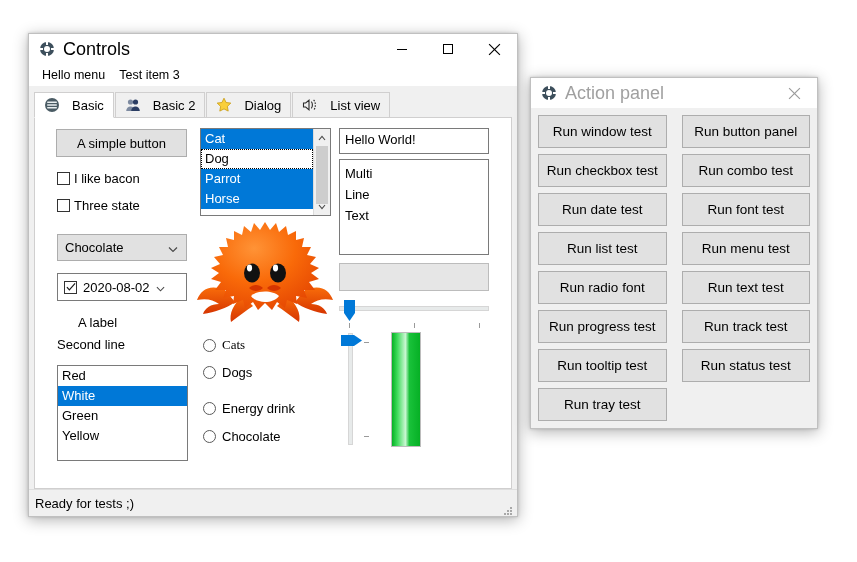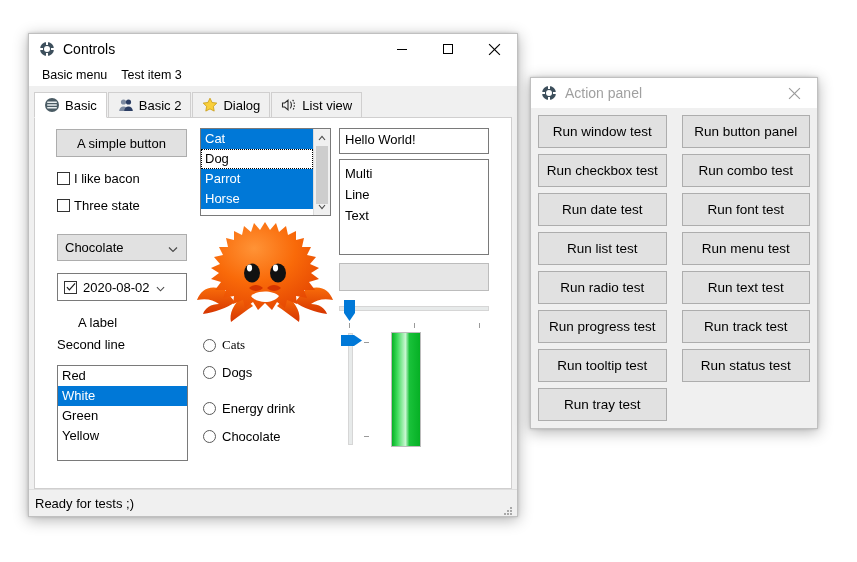--- a/index.html
+++ b/index.html
@@ -24,21 +24,21 @@
     display: flex;
     align-items: center;
     position: relative;
   }
   .title-icon {
     width: 16px; height: 16px;
     margin-left: 10px; margin-right: 8px;
     flex: 0 0 auto;
   }
   .title-text {
-    font-size: 14px;
+    font-size: 18px;
     color: #000000;
     white-space: nowrap;
   }
   .title-text.inactive { color: #a0a0a0; }
   .winbtns { position: absolute; right: 0; top: 0; height: 30px; display: flex; }
   .winbtn {
     width: 46px; height: 30px;
     display: flex; align-items: center; justify-content: center;
     color: #000;
   }
@@ -73,21 +73,21 @@
     display: flex;
     align-items: flex-end;
     height: 26px;
     border-bottom: 1px solid #d0cfcf;
     position: relative;
     z-index: 2;
   }
   .tab {
     height: 25px;
     display: flex; align-items: center;
-    gap: 5px;
+    gap: 12px;
     padding: 0 9px;
     font-size: 13px;
     color: #000;
     background: #f0f0f0;
     border: 1px solid #d0cfcf;
     border-bottom: none;
     margin-right: 1px;
     white-space: nowrap;
   }
   .tab.active {
@@ -322,21 +322,21 @@
       <div class="winbtn">
         <svg viewBox="0 0 12 12" width="13" height="13">
           <line x1="1" y1="1" x2="11" y2="11" stroke="currentColor" stroke-width="1.1"></line>
           <line x1="11" y1="1" x2="1" y2="11" stroke="currentColor" stroke-width="1.1"></line>
         </svg>
       </div>
     </div>
   </div>
 
   <div class="menubar">
-    <span class="menu-item">Basic menu</span>
+    <span class="menu-item">Hello menu</span>
     <span class="menu-item">Test item 3</span>
   </div>
 
   <div class="client">
 
     <div class="tabstrip">
       <div class="tab active">
         <span class="tab-icon">
           <svg viewBox="0 0 16 16" width="16" height="16">
             <circle cx="8" cy="8" r="7" fill="#4a5b64"></circle>
@@ -576,21 +576,21 @@
 
   <div class="panel-body">
     <div class="btn">Run window test</div>
     <div class="btn">Run button panel</div>
     <div class="btn">Run checkbox test</div>
     <div class="btn">Run combo test</div>
     <div class="btn">Run date test</div>
     <div class="btn">Run font test</div>
     <div class="btn">Run list test</div>
     <div class="btn">Run menu test</div>
-    <div class="btn">Run radio test</div>
+    <div class="btn">Run radio font</div>
     <div class="btn">Run text test</div>
     <div class="btn">Run progress test</div>
     <div class="btn">Run track test</div>
     <div class="btn">Run tooltip test</div>
     <div class="btn">Run status test</div>
     <div class="btn">Run tray test</div>
   </div>
 </div>
 
 </body></html>

